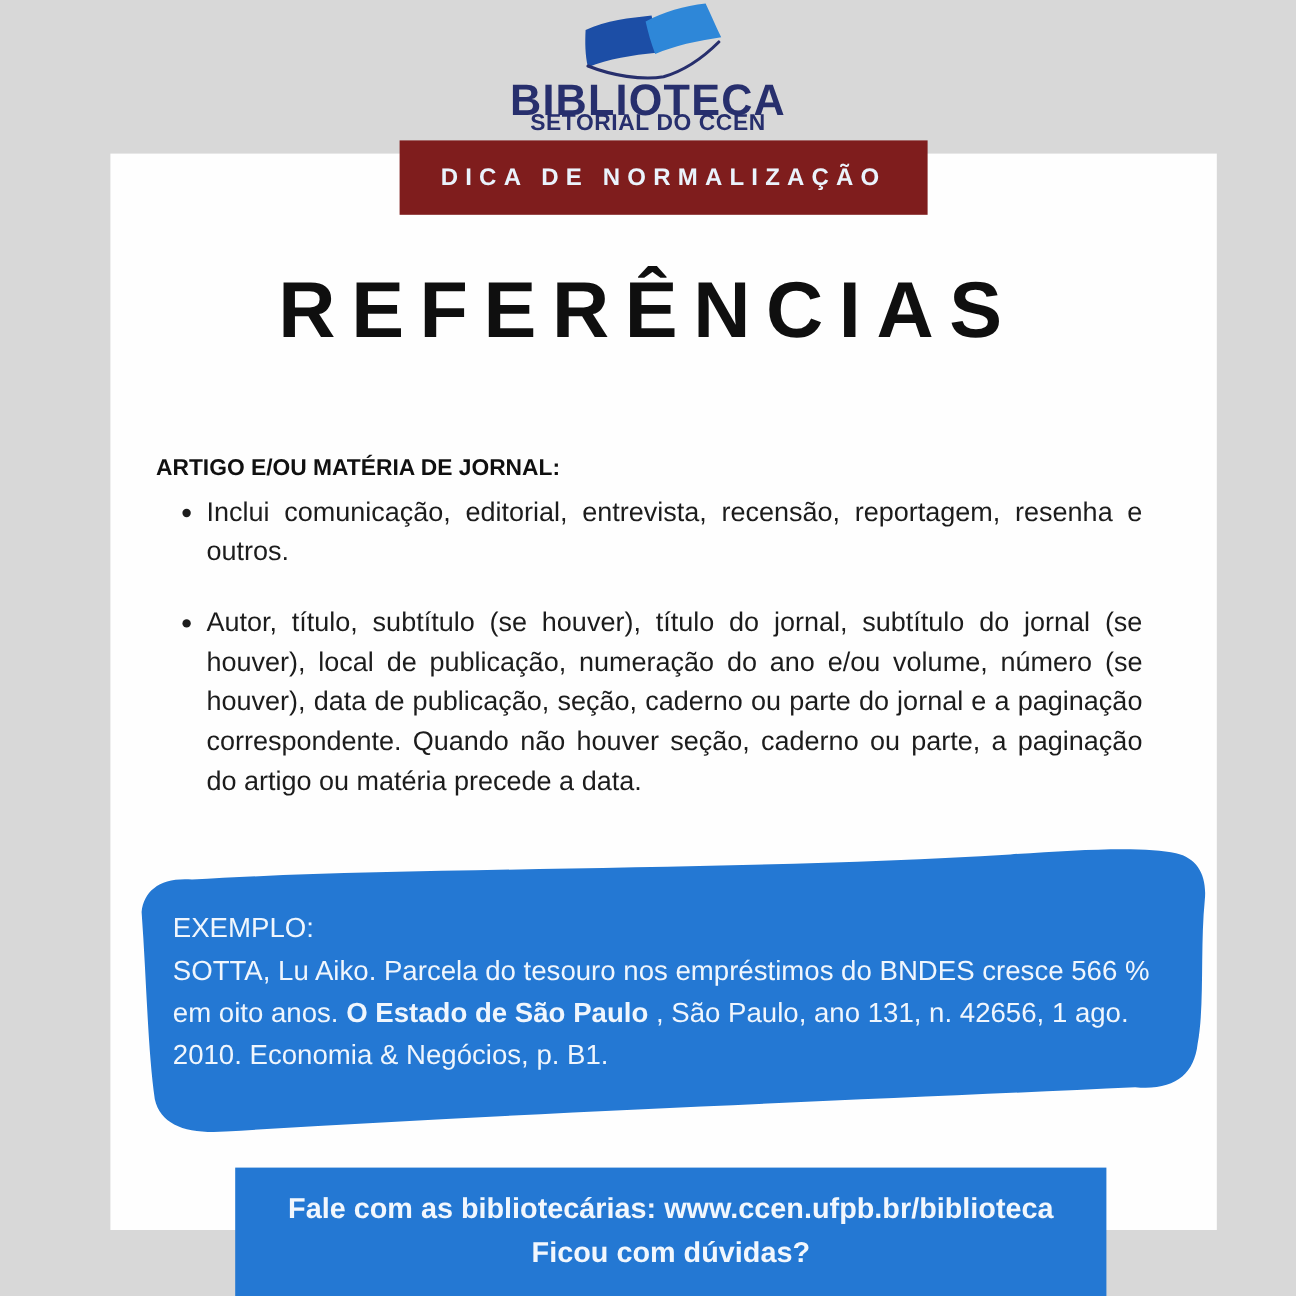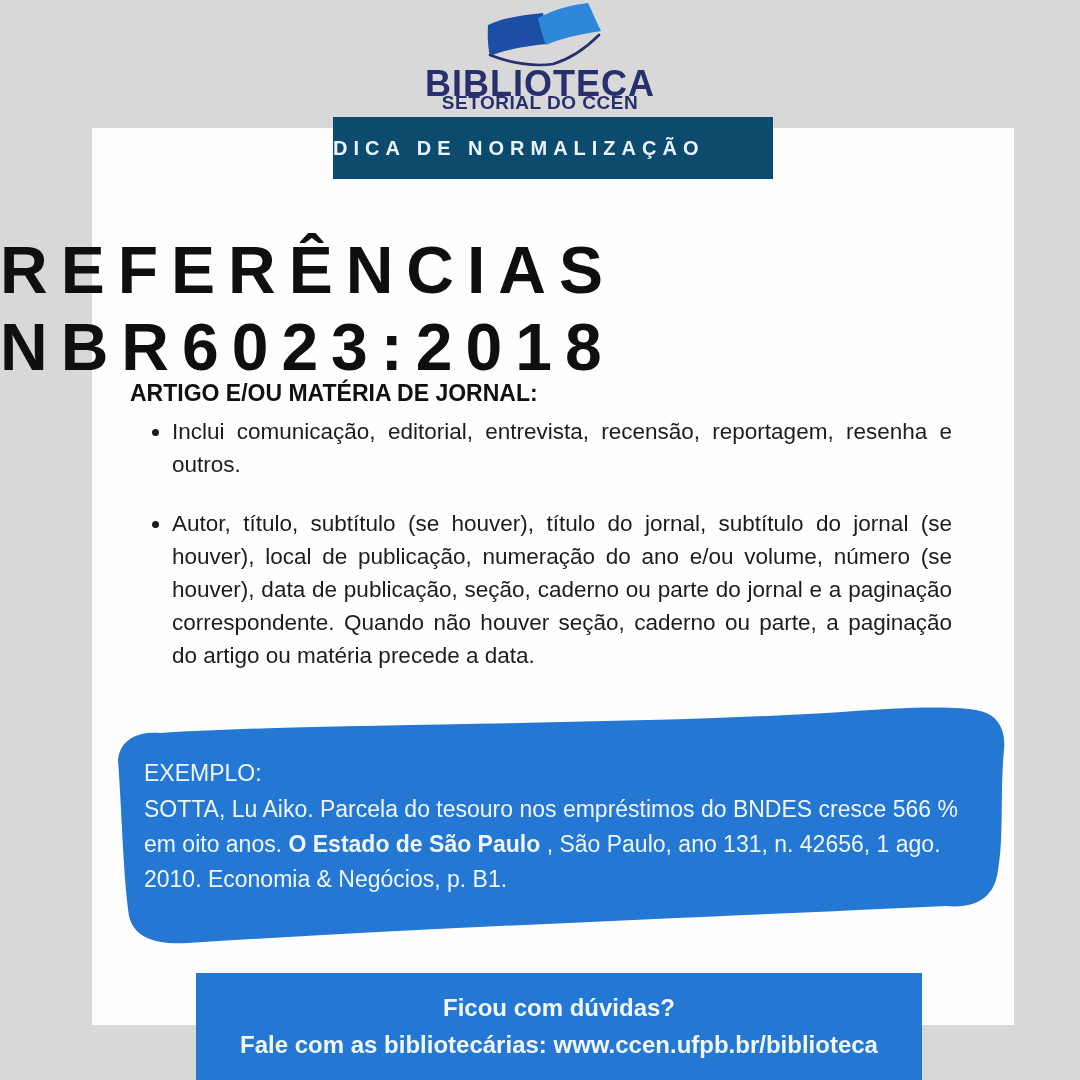--- a/index.html
+++ b/index.html
@@ -20,37 +20,37 @@
     color:#272f6d;font-weight:800;font-size:36px;letter-spacing:1px;
     transform:scaleY(1.02);
   }
   .logo-subtitle{
     position:absolute;top:92px;left:0;width:100%;
     color:#272f6d;font-weight:800;font-size:19px;letter-spacing:.5px;
   }
   
   .dica-banner{
     position:absolute;left:333px;top:117px;width:440px;height:62px;
-    background:#0c4a6e;z-index:3;
-    display:flex;align-items:center;justify-content:flex-start;
+    background:#7f1d1d;z-index:3;
+    display:flex;align-items:center;justify-content:center;
   }
   .dica-banner span{
     color:#eaf3fc;font-size:20px;font-weight:700;letter-spacing:6px;
   }
   
   .main-title{
-    position:absolute;top:232px;left:0;width:100%;z-index:2;margin:0;
-    text-align:left;color:#0f0f0f;
+    position:absolute;top:220px;left:0;width:100%;z-index:2;margin:0;
+    text-align:center;color:#0f0f0f;
     font-size:66px;font-weight:800;letter-spacing:13px;line-height:77px;
   }
   .main-title .title-line{display:block;}
   
   .body-copy{position:absolute;left:130px;top:380px;width:822px;z-index:2;color:#141414;}
   .body-copy h2{
-    margin:0 0 8px 0;font-size:23px;font-weight:800;letter-spacing:0;color:#101010;
+    margin:0 0 8px 0;font-size:19px;font-weight:800;letter-spacing:0;color:#101010;
   }
   .body-copy ul{margin:0 0 26px 0;padding-left:42px;}
   .body-copy li{
     font-size:22.5px;line-height:33px;font-weight:400;text-align:justify;color:#1c1c1c;
   }
   
   .example-blob{position:absolute;left:98px;top:698px;width:915px;height:258px;z-index:4;}
   .example-blob svg{position:absolute;inset:0;width:100%;height:100%;}
   .example-text{
     position:absolute;left:46px;top:58px;width:832px;
@@ -86,21 +86,20 @@
     <div class="logo-title">BIBLIOTECA</div>
     <div class="logo-subtitle">SETORIAL DO CCEN</div>
   </header>
 
   <div class="dica-banner">
     <span>DICA DE NORMALIZAÇÃO</span>
   </div>
 
   <h1 class="main-title">
     <span class="title-line">REFERÊNCIAS</span>
-    <span class="title-line">NBR6023:2018</span>
   </h1>
 
   <div class="body-copy">
     <section>
       <h2>ARTIGO E/OU MATÉRIA DE JORNAL:</h2>
       <ul>
         <li>Inclui comunicação, editorial, entrevista, recensão, reportagem, resenha e outros.</li>
       </ul>
     </section>
     <section>
@@ -123,17 +122,17 @@
                C58 247, 36 240, 31 218
                C25 176, 24 116, 20 62 Z" fill="#2478d3"></path>
     </svg>
     <div class="example-text">
       <div class="example-label">EXEMPLO:</div>
       <p class="example-citation"><span>SOTTA, Lu Aiko. Parcela do tesouro nos empréstimos do BNDES cresce 566 % em oito anos. </span><strong>O Estado de São Paulo</strong><span> , São Paulo, ano 131, n. 42656, 1 ago. 2010. Economia &amp; Negócios, p. B1.</span></p>
     </div>
   </div>
 
   <footer class="footer-banner">
+    <div>Fale com as bibliotecárias: www.ccen.ufpb.br/biblioteca</div>
     <div>Ficou com dúvidas?</div>
-    <div>Fale com as bibliotecárias: www.ccen.ufpb.br/biblioteca</div>
   </footer>
 
 </div>
 
 </body></html>

